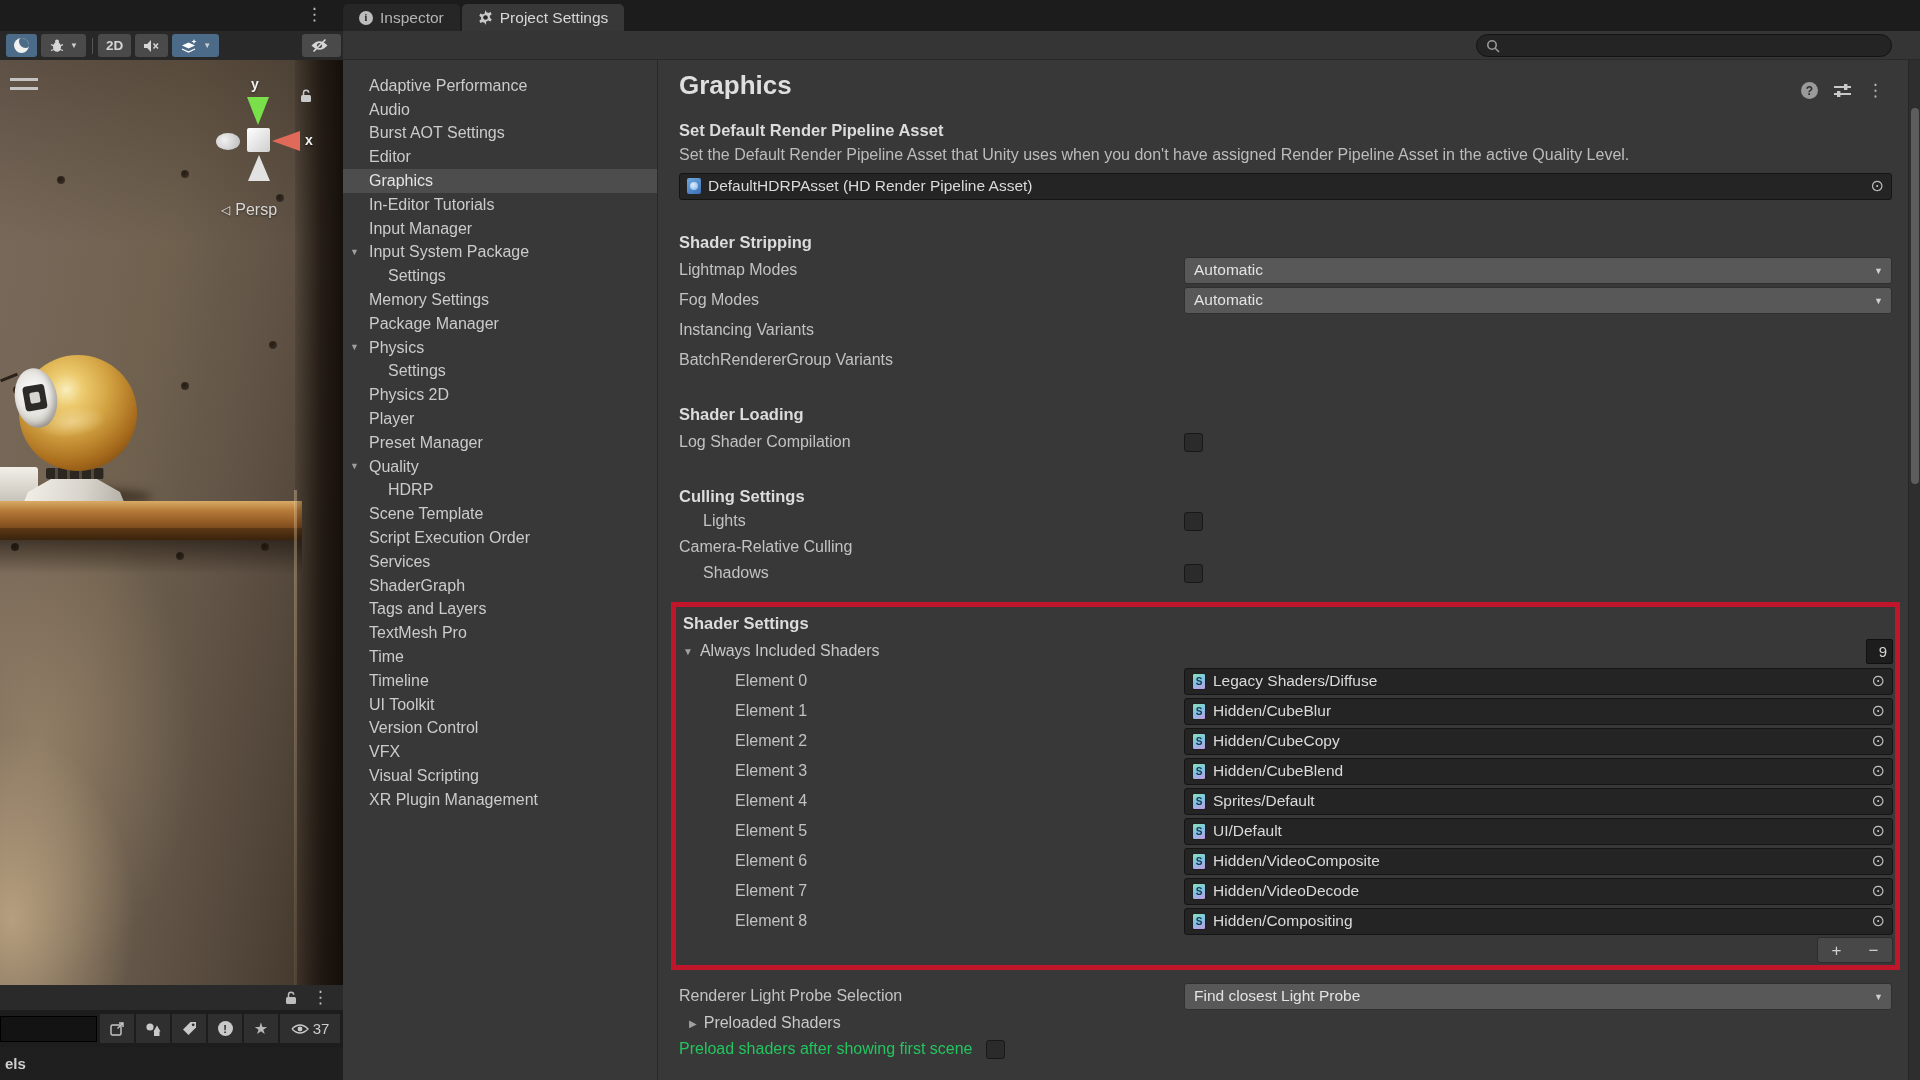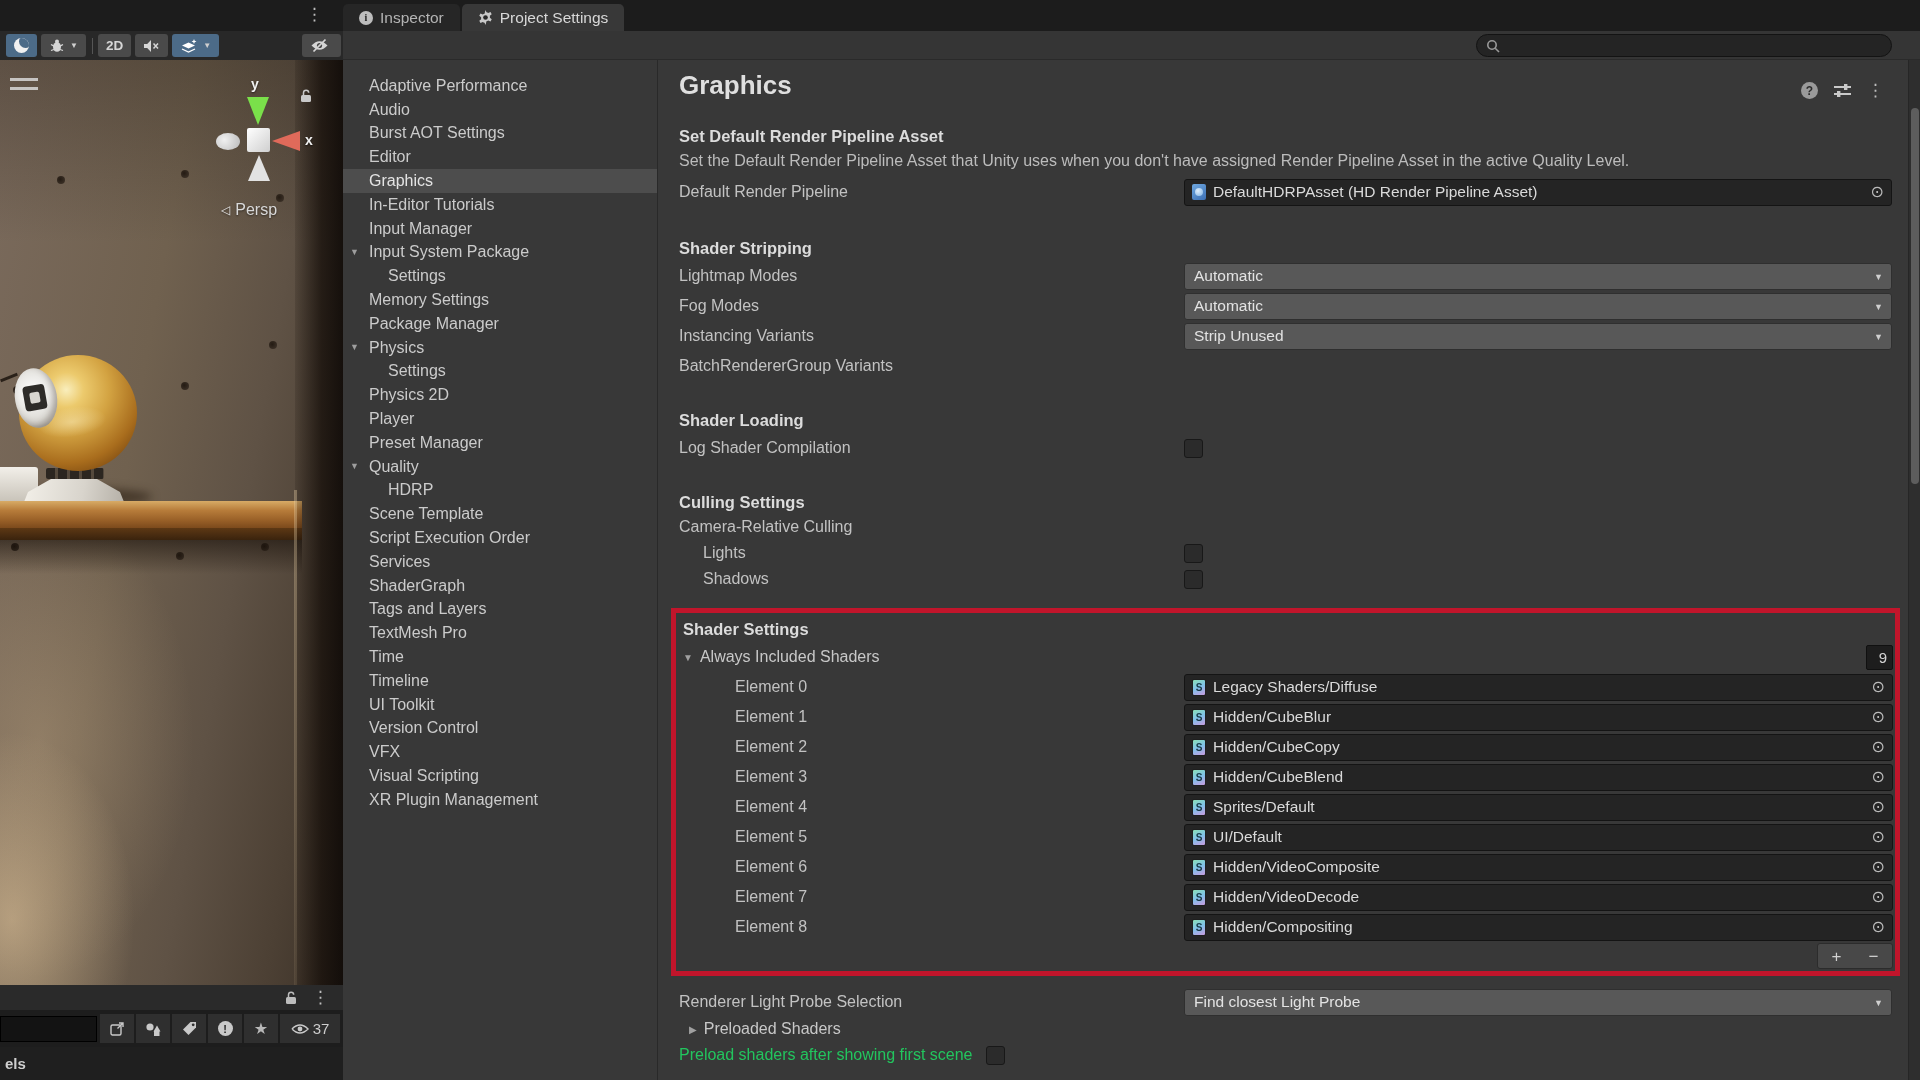--- a/index.html
+++ b/index.html
@@ -418,25 +418,24 @@
               <line x1="0" y1="4" x2="17" y2="4" stroke="#c9c9c9" stroke-width="2"></line>
               <line x1="0" y1="11" x2="17" y2="11" stroke="#c9c9c9" stroke-width="2"></line>
               <rect x="10" y="1" width="3.4" height="6" fill="#c9c9c9"></rect>
               <rect x="3" y="8" width="3.4" height="6" fill="#c9c9c9"></rect>
             </svg>
           </span>
         <span class="kebab">⋮</span>
       </div>
     </div>
 
-    <div class="bold-h" style="margin-top:12px">Set Default Render Pipeline Asset</div>
+    <div class="bold-h" style="margin-top:6px">Set Default Render Pipeline Asset</div>
     <div class="desc" style="margin-top:2px">Set the Default Render Pipeline Asset that Unity uses when you don't have assigned Render Pipeline Asset in the active Quality Level.</div>
 
     <div class="row" style="margin-top:6px">
-      <span class="lbl">Default Render Pipeline</span>
       <div class="ctrl">
         <div class="objfield">
           <span class="doc-icon"></span>
           <span>DefaultHDRPAsset (HD Render Pipeline Asset)</span>
           <span class="picker">⊙</span>
         </div>
       </div>
     </div>
 
     <div class="bold-h" style="margin-top:30px">Shader Stripping</div>
@@ -451,47 +450,42 @@
     <div class="row">
       <span class="lbl">Fog Modes</span>
       <div class="ctrl">
           <div class="dd">
             <span>Automatic</span>
           </div>
         </div>
     </div>
     <div class="row">
       <span class="lbl">Instancing Variants</span>
-      <div class="ctrl">
-          <div class="dd">
-            <span>Strip Unused</span>
-          </div>
-        </div>
     </div>
     <div class="row">
       <span class="lbl">BatchRendererGroup Variants</span>
     </div>
 
     <div class="bold-h" style="margin-top:28px">Shader Loading</div>
     <div class="row">
       <span class="lbl">Log Shader Compilation</span>
       <div class="ctrl">
           <div class="checkbox"></div>
         </div>
     </div>
 
     <div class="bold-h" style="margin-top:28px">Culling Settings</div>
     <div class="row short">
-      <span class="lbl">Camera-Relative Culling</span>
-    </div>
-    <div class="row short">
       <span class="lbl ind1">Lights</span>
       <div class="ctrl">
           <div class="checkbox"></div>
         </div>
+    </div>
+    <div class="row short">
+      <span class="lbl">Camera-Relative Culling</span>
     </div>
     <div class="row short">
       <span class="lbl ind1">Shadows</span>
       <div class="ctrl">
           <div class="checkbox"></div>
         </div>
     </div>
 
     <div class="redbox">
       <div class="bold-h">Shader Settings</div>

